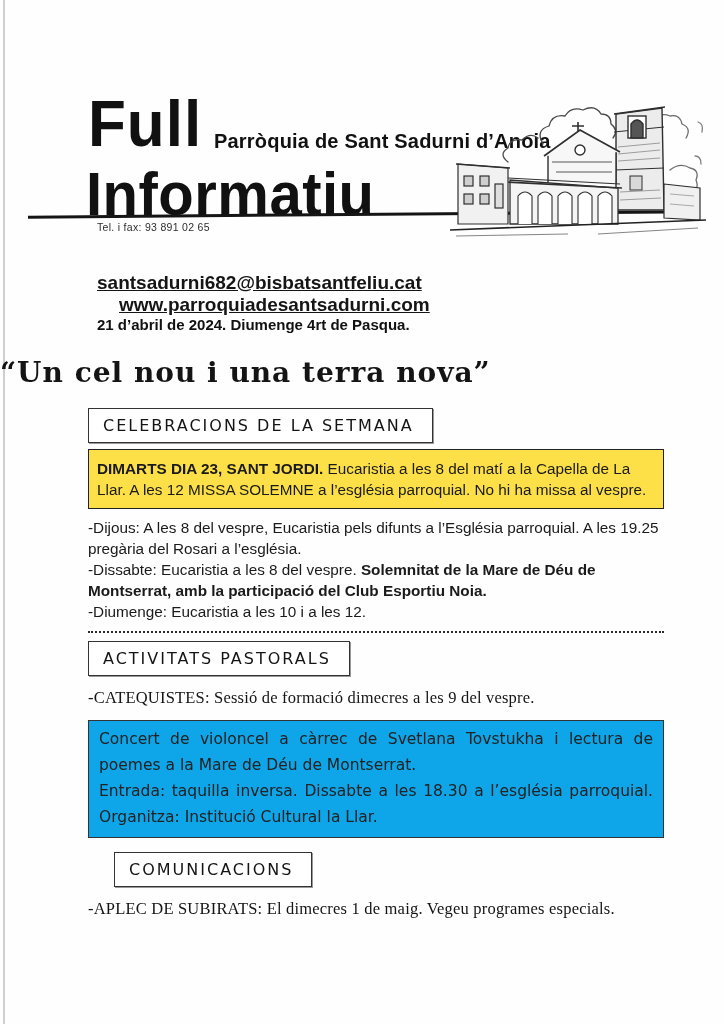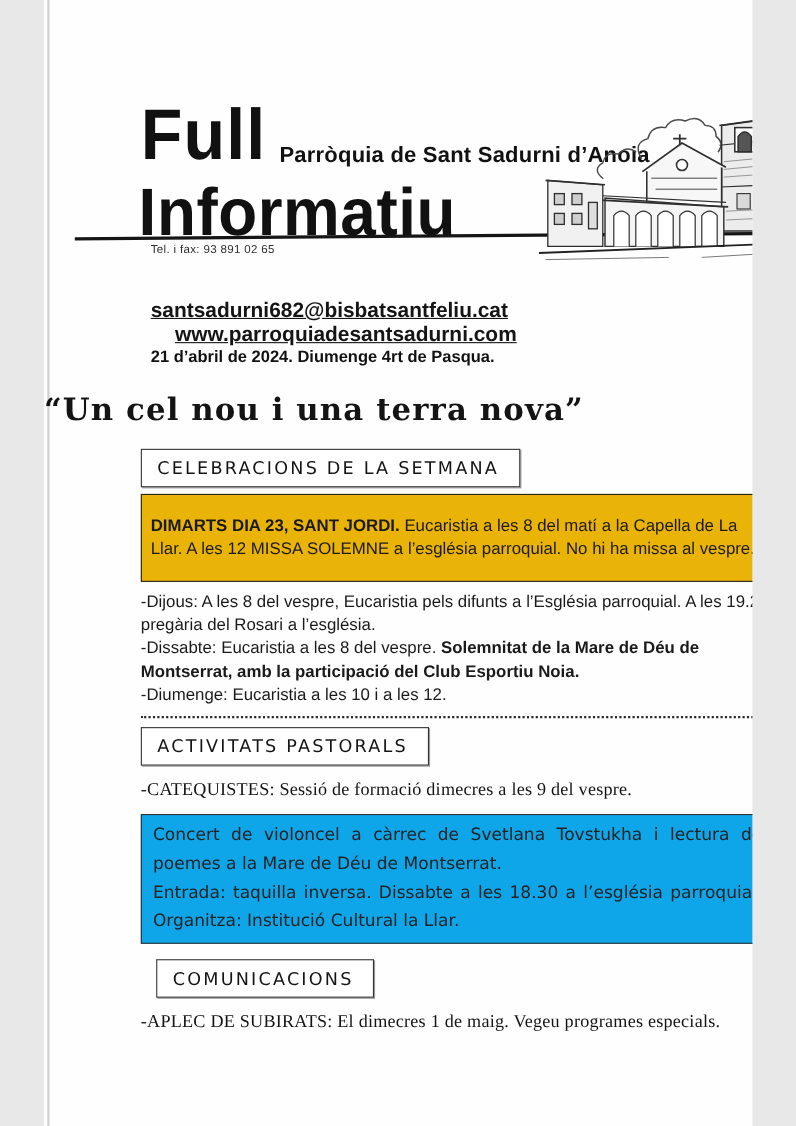--- a/index.html
+++ b/index.html
@@ -1,18 +1,18 @@
 <!DOCTYPE html>
 <html><head>
 <meta charset="utf-8">
 <style>
   html,body{margin:0;padding:0;background:#e8e8e8;}
   .page{
     position:relative;
-    width:644px;height:1024px;
+    width:724px;height:1024px;
     margin:0 auto;
     background:#fefefe;
     overflow:hidden;
     font-family:"Liberation Sans",sans-serif;
     color:#1c1c1c;
   }
   .scan-edge{
     position:absolute;left:3px;top:0;width:2px;height:1024px;
     background:#cfcfcf;
   }
@@ -56,40 +56,40 @@
   .main-col{position:absolute;left:88px;top:408px;width:576px;}
   .heading-box{
     display:inline-block;border:1.6px solid #333;background:#fff;
     padding:7px 18px 7px 14px;
     font-size:16px;font-weight:400;letter-spacing:2px;color:#141414;
     font-family:"DejaVu Sans",sans-serif;
     box-shadow:1px 1px 0 #999;
   }
   .body-text{font-size:15.3px;line-height:21px;color:#1a1a1a;} .mt6{margin-top:6px;} .mt8{margin-top:8px;} .mt12{margin-top:12px;} .mt14{margin-top:14px;}
   .bordered-note{
-    border:1.6px solid #222;padding:18px 8px;background:#eab308;
+    border:1.6px solid #222;padding:8px 8px;background:#fde047;
   }
   .dotted-sep{
     margin-top:5px;height:4px;
     border-bottom:2.5px dotted #2a2a2a;
   }
   .serif-line{
     font-family:"Liberation Serif",serif;font-size:16.5px;color:#141414;
     letter-spacing:0.2px;
   }
   .concert-box{
     border:1.7px solid #333;background:#0ea5e9;
     padding:5px 10px 7px 10px;
     font-family:"DejaVu Sans",sans-serif;
     font-size:15.5px;line-height:26px;color:#222;
     text-align:justify;
   }
   .concert-box p{margin:0;}
   b,strong{font-weight:700;}
-  .indent-12{padding-left:14px;}
+  .indent-12{margin-left:12px;padding-left:14px;}
 </style>
 </head>
 <body>
 
 <div class="page">
   <div class="scan-edge"></div>
 
   <div class="masthead">
     <div class="mast-full">Full</div>
     <div class="mast-parish">Parròquia de Sant Sadurni d’Anoia</div>

